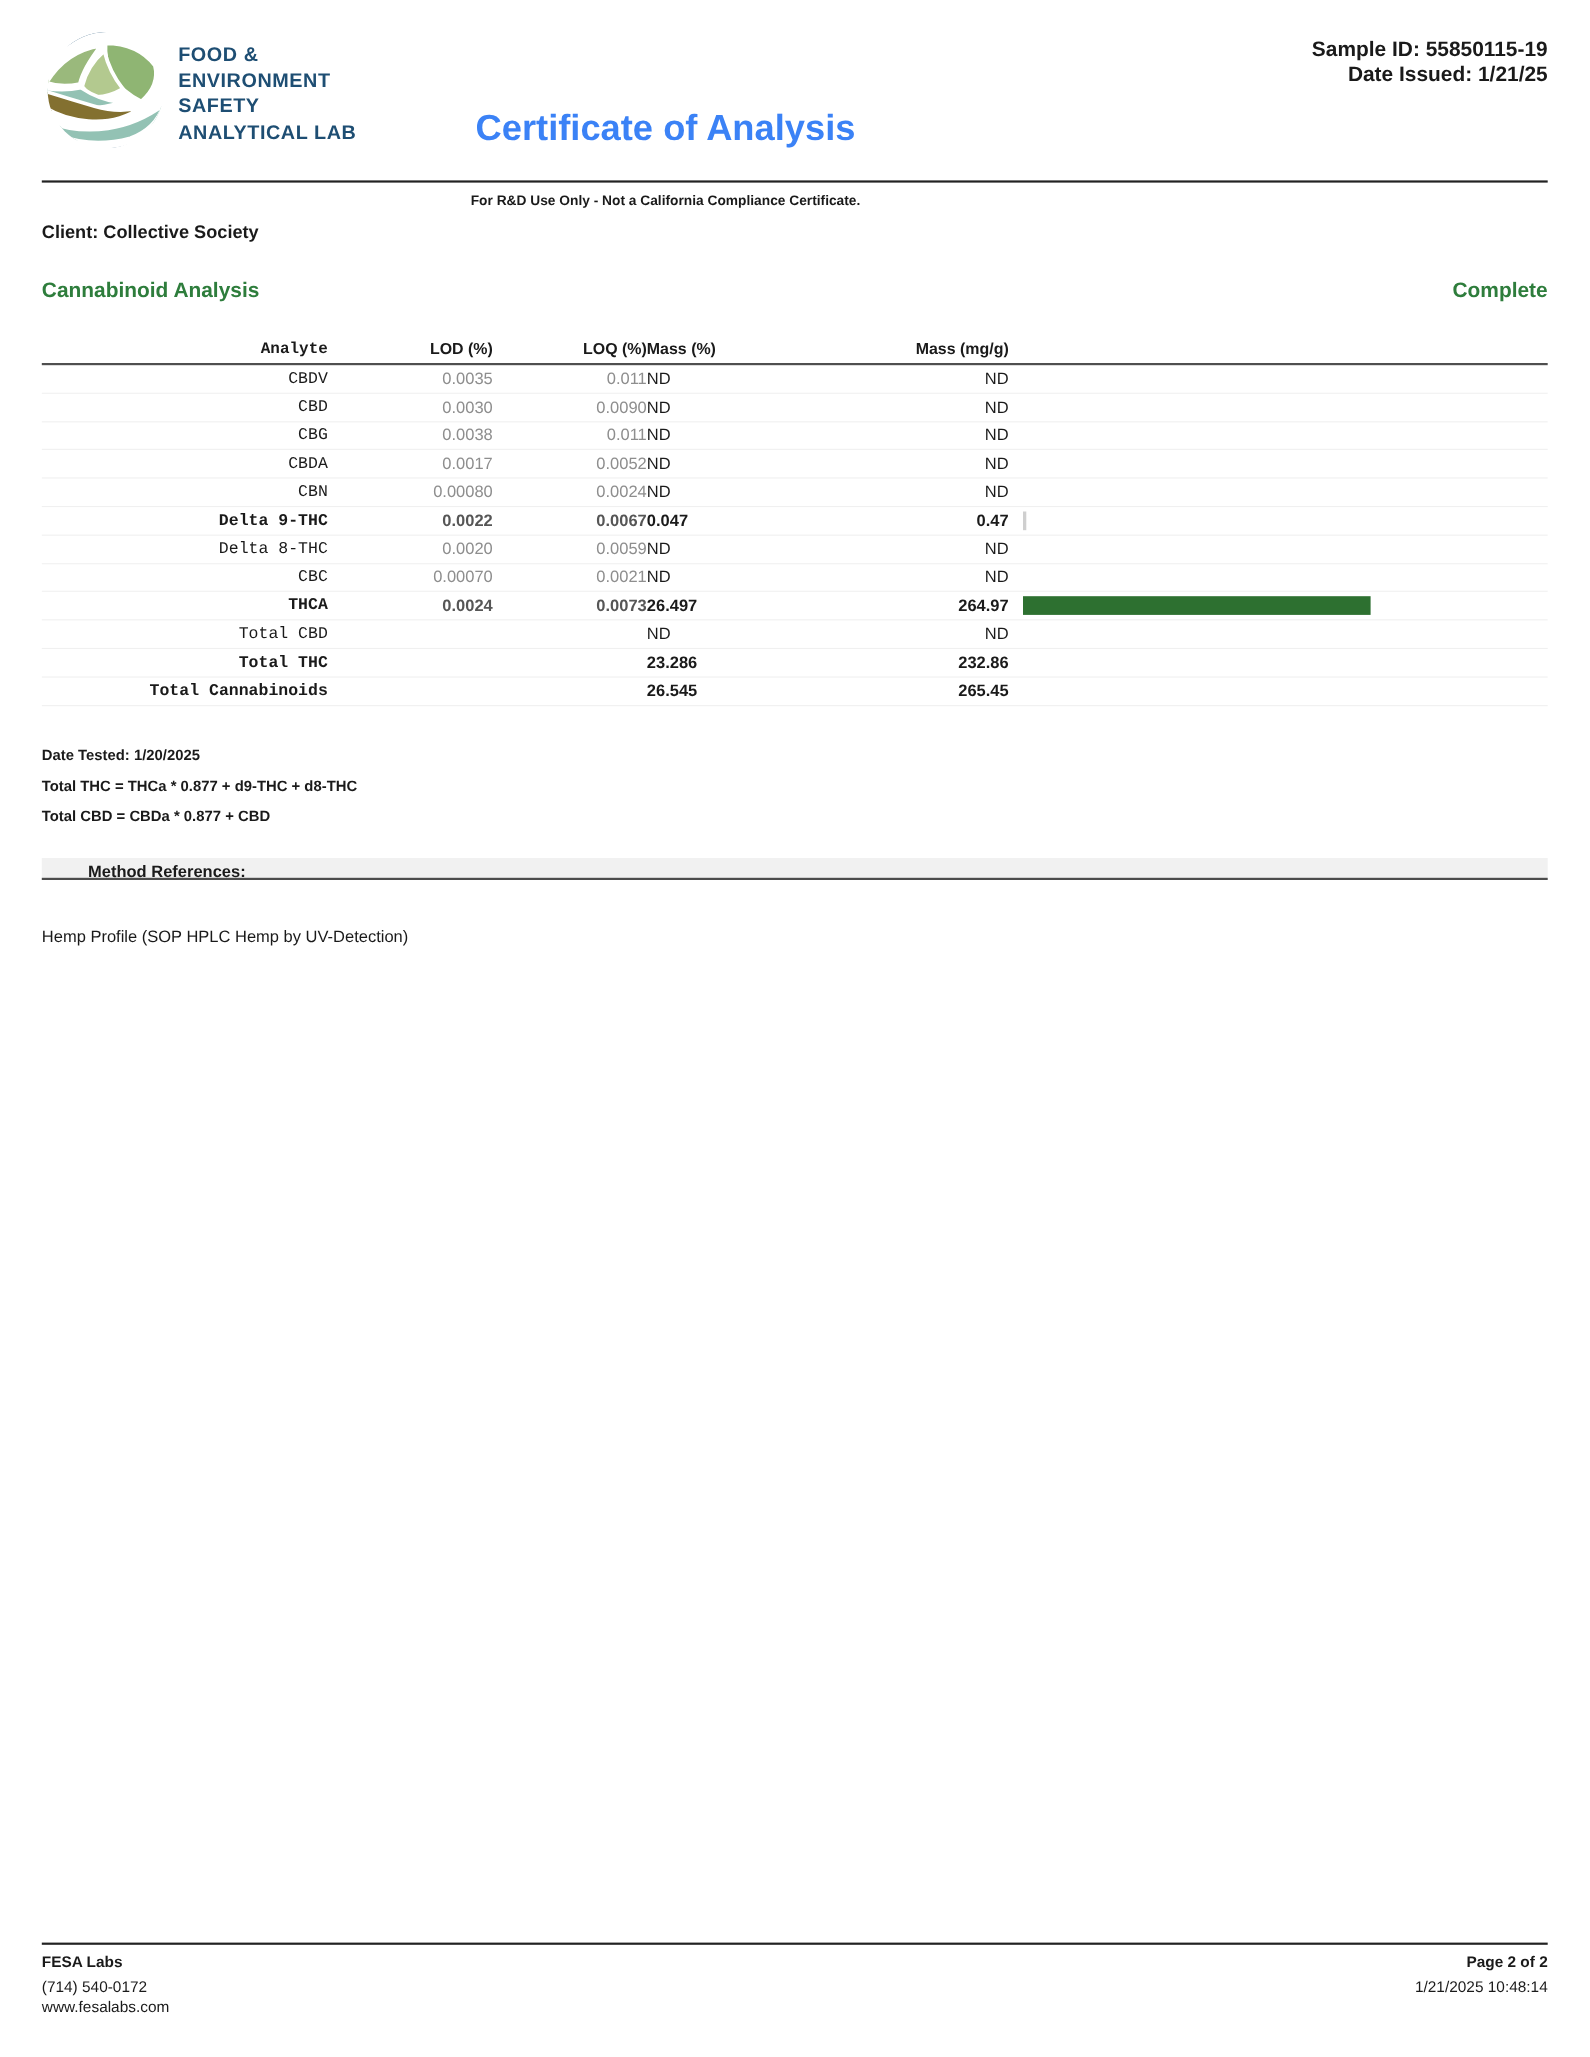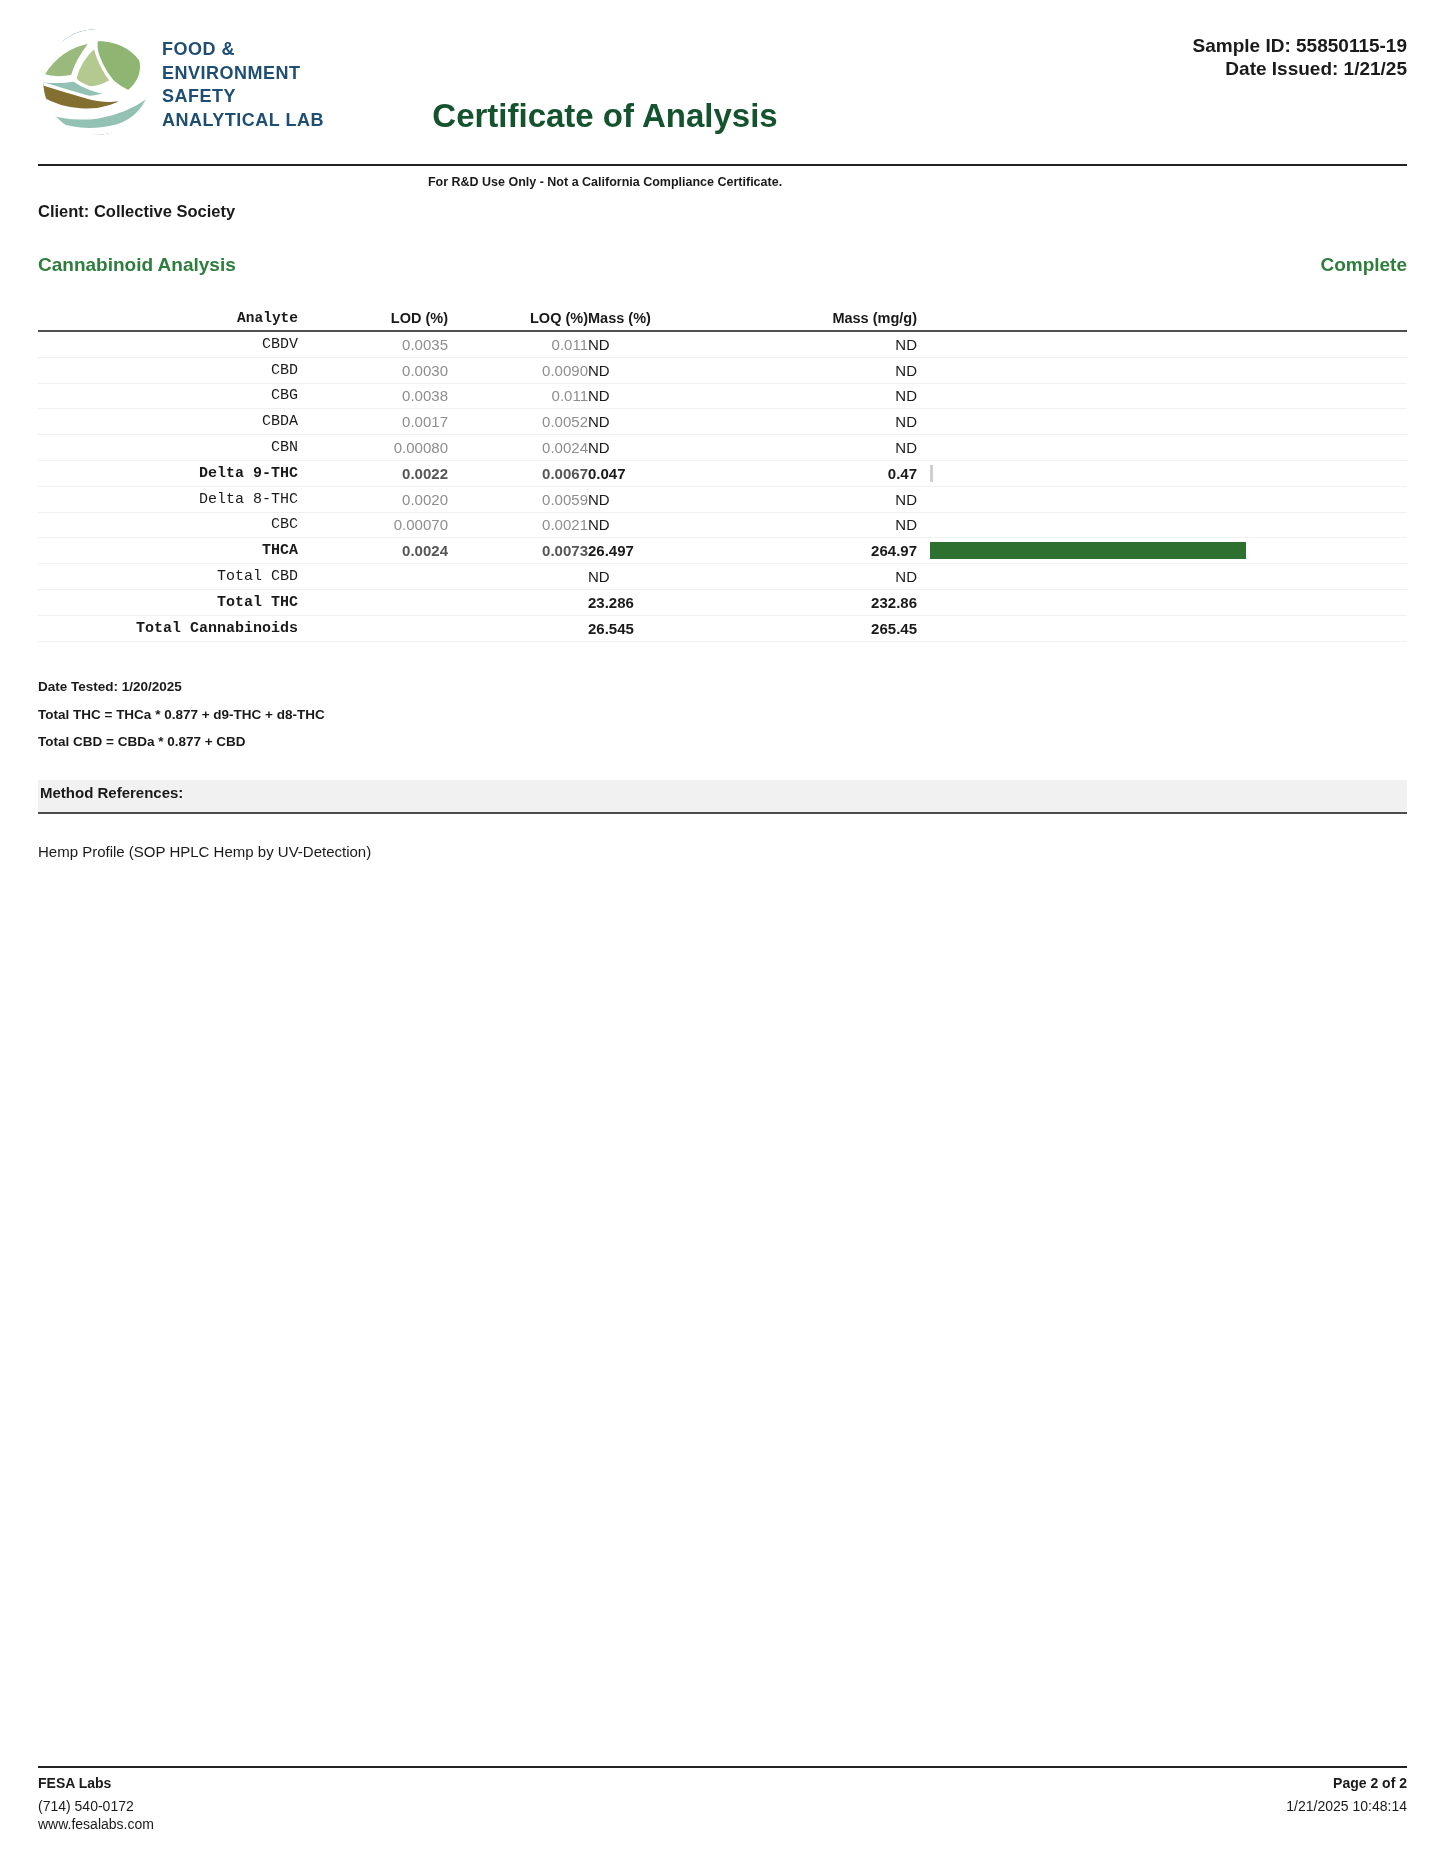--- a/index.html
+++ b/index.html
@@ -4,21 +4,21 @@
 <style>
   * { margin:0; padding:0; box-sizing:border-box; }
   html,body { background:#ffffff; }
   body { font-family:"Liberation Sans", sans-serif; color:#1a1a1a; }
   .page { position:relative; width:1445px; height:1870px; margin:0 auto; background:#fff; overflow:hidden; }
 
   
   .logo-mark { position:absolute; left:40px; top:26px; width:112px; height:112px; }
   .logo-text { position:absolute; left:150px; top:38px; font-size:18px; line-height:23.5px; font-weight:700; color:#1e4e73; letter-spacing:.5px;margin-left:12px; }
   .meta { position:absolute; right:38px; top:34px; text-align:right; font-size:19px; font-weight:600; line-height:23px; color:#1a1a1a; }
-  .doc-title { position:absolute; left:0; top:97px; width:1210px; text-align:center; font-size:33px; font-weight:700; color:#14532d; }
+  .doc-title { position:absolute; left:0; top:97px; width:1210px; text-align:center; font-size:33px; font-weight:700; color:#3b82f6; }
   .title-rule { position:absolute; left:38px; right:38px; top:164px; border-top:2.5px solid #222; }
   .subtitle { position:absolute; left:0; top:175px; width:1210px; text-align:center; font-size:12.5px; font-weight:600; color:#1a1a1a; }
   .client { position:absolute; left:38px; top:202px; font-size:16.5px; font-weight:700; }
 
   
   .section-row { position:absolute; left:38px; right:38px; top:254px; display:flex; justify-content:space-between; align-items:baseline; }
   .section-title, .section-status { font-size:19px; font-weight:700; }
 
   
   .table { position:absolute; left:38px; right:38px; top:304px; font-size:15px; }
@@ -33,21 +33,21 @@
   .trow .cell-lod, .trow .cell-loq { color:#8e8e8e; }
   .trow.bold .cell-analyte, .trow.bold .cell-mass, .trow.bold .cell-mgg { font-weight:700; }
   .trow.bold .cell-lod, .trow.bold .cell-loq { color:#565656; font-weight:700; }
   .bar { height:17px; width:0; }
 
   
   .notes { position:absolute; left:38px; top:679px; font-size:13.5px; font-weight:600; }
   .notes div { margin-bottom:12.5px; }
 
   
-  .method-band { position:absolute; left:38px; right:38px; top:780px; height:34px; background:#f1f1f1; border-bottom:2.5px solid #4c4c4c; }
+  .method-band { position:absolute; left:38px; right:38px; top:780px; height:20px; background:#f1f1f1; border-bottom:2.5px solid #4c4c4c;padding-left:40px; }
   .method-band span { display:inline-block; font-size:15px; font-weight:700; line-height:25px; padding-left:2px; }
   .method-body { position:absolute; left:38px; top:843px; font-size:15px; }
 
   
   .footer-rule { position:absolute; left:38px; right:38px; top:1766px; border-top:2.5px solid #222; }
   .footer-left { position:absolute; left:38px; top:1774px; font-size:14px; line-height:18.5px; }
   .footer-left .lab { font-weight:700; margin-bottom:4px; }
   .footer-right { position:absolute; right:38px; top:1774px; text-align:right; font-size:14px; line-height:18.5px; }
   .footer-right .pageno { font-weight:700; margin-bottom:4px; }
 </style>

